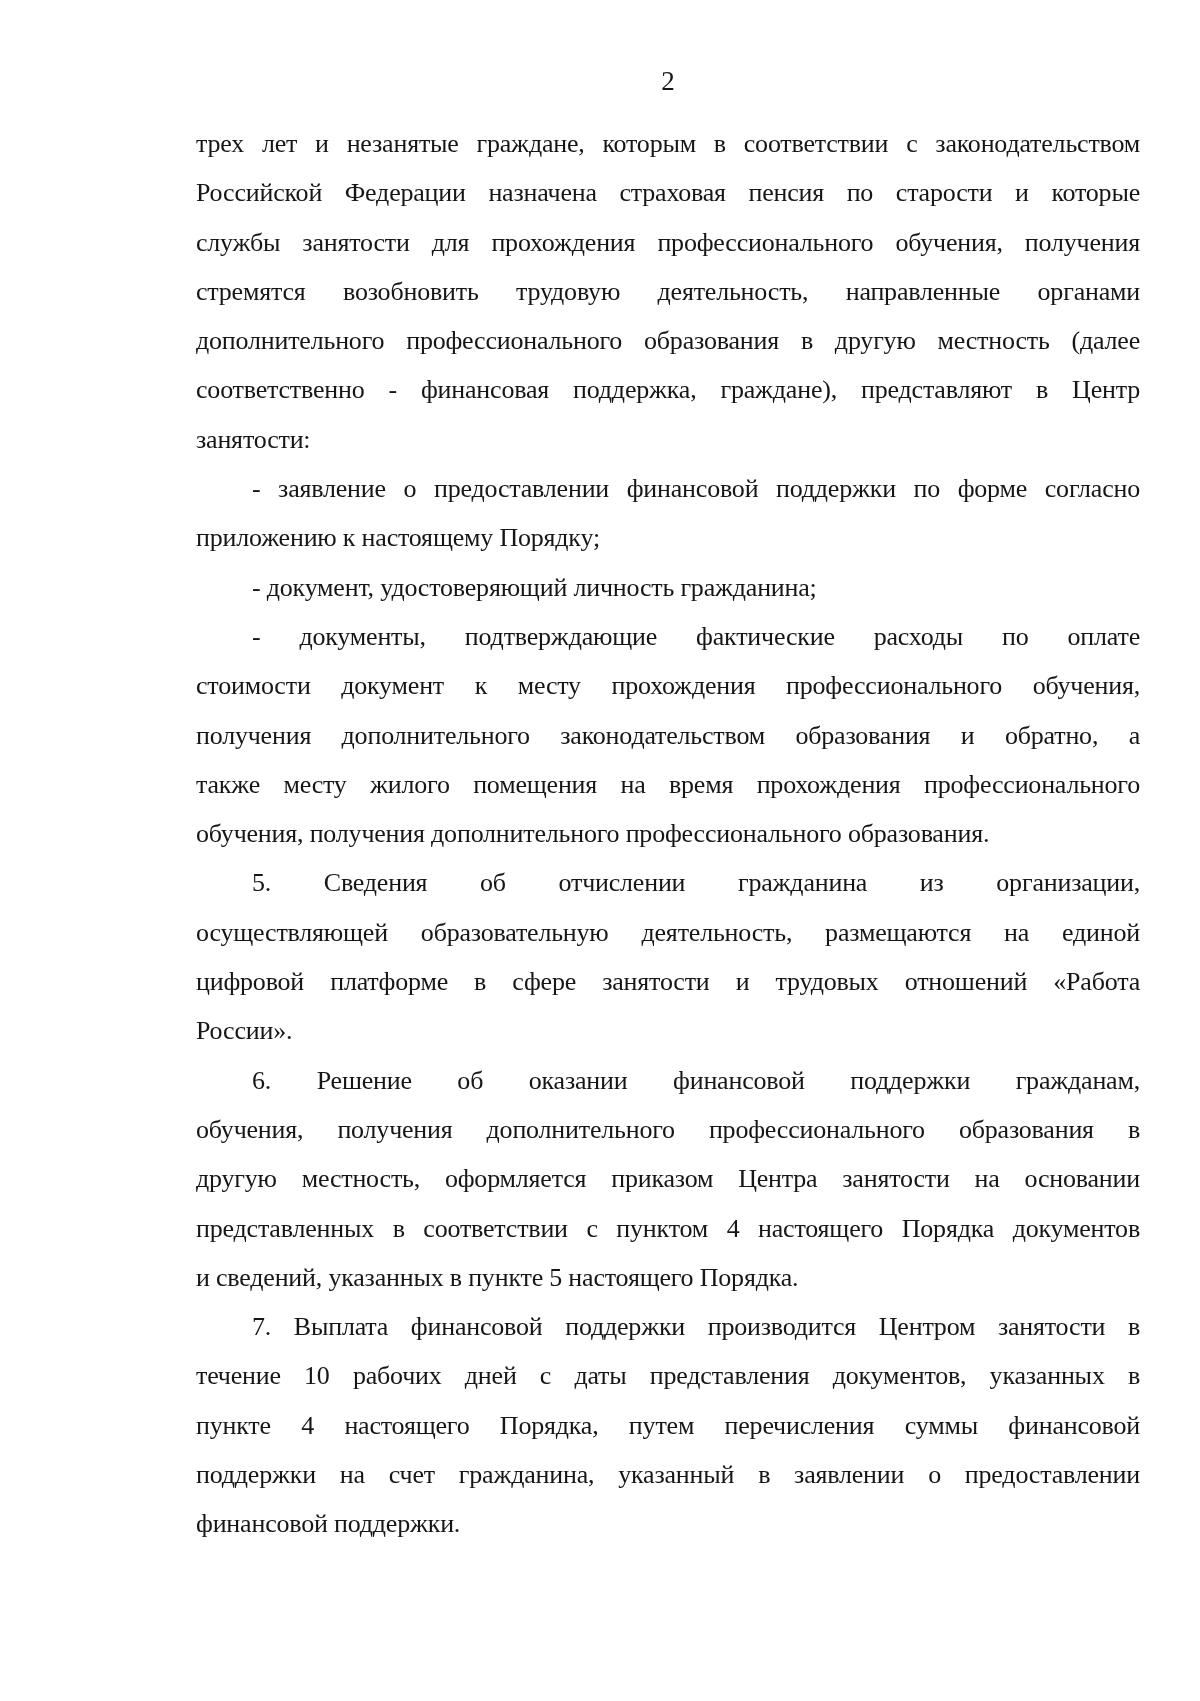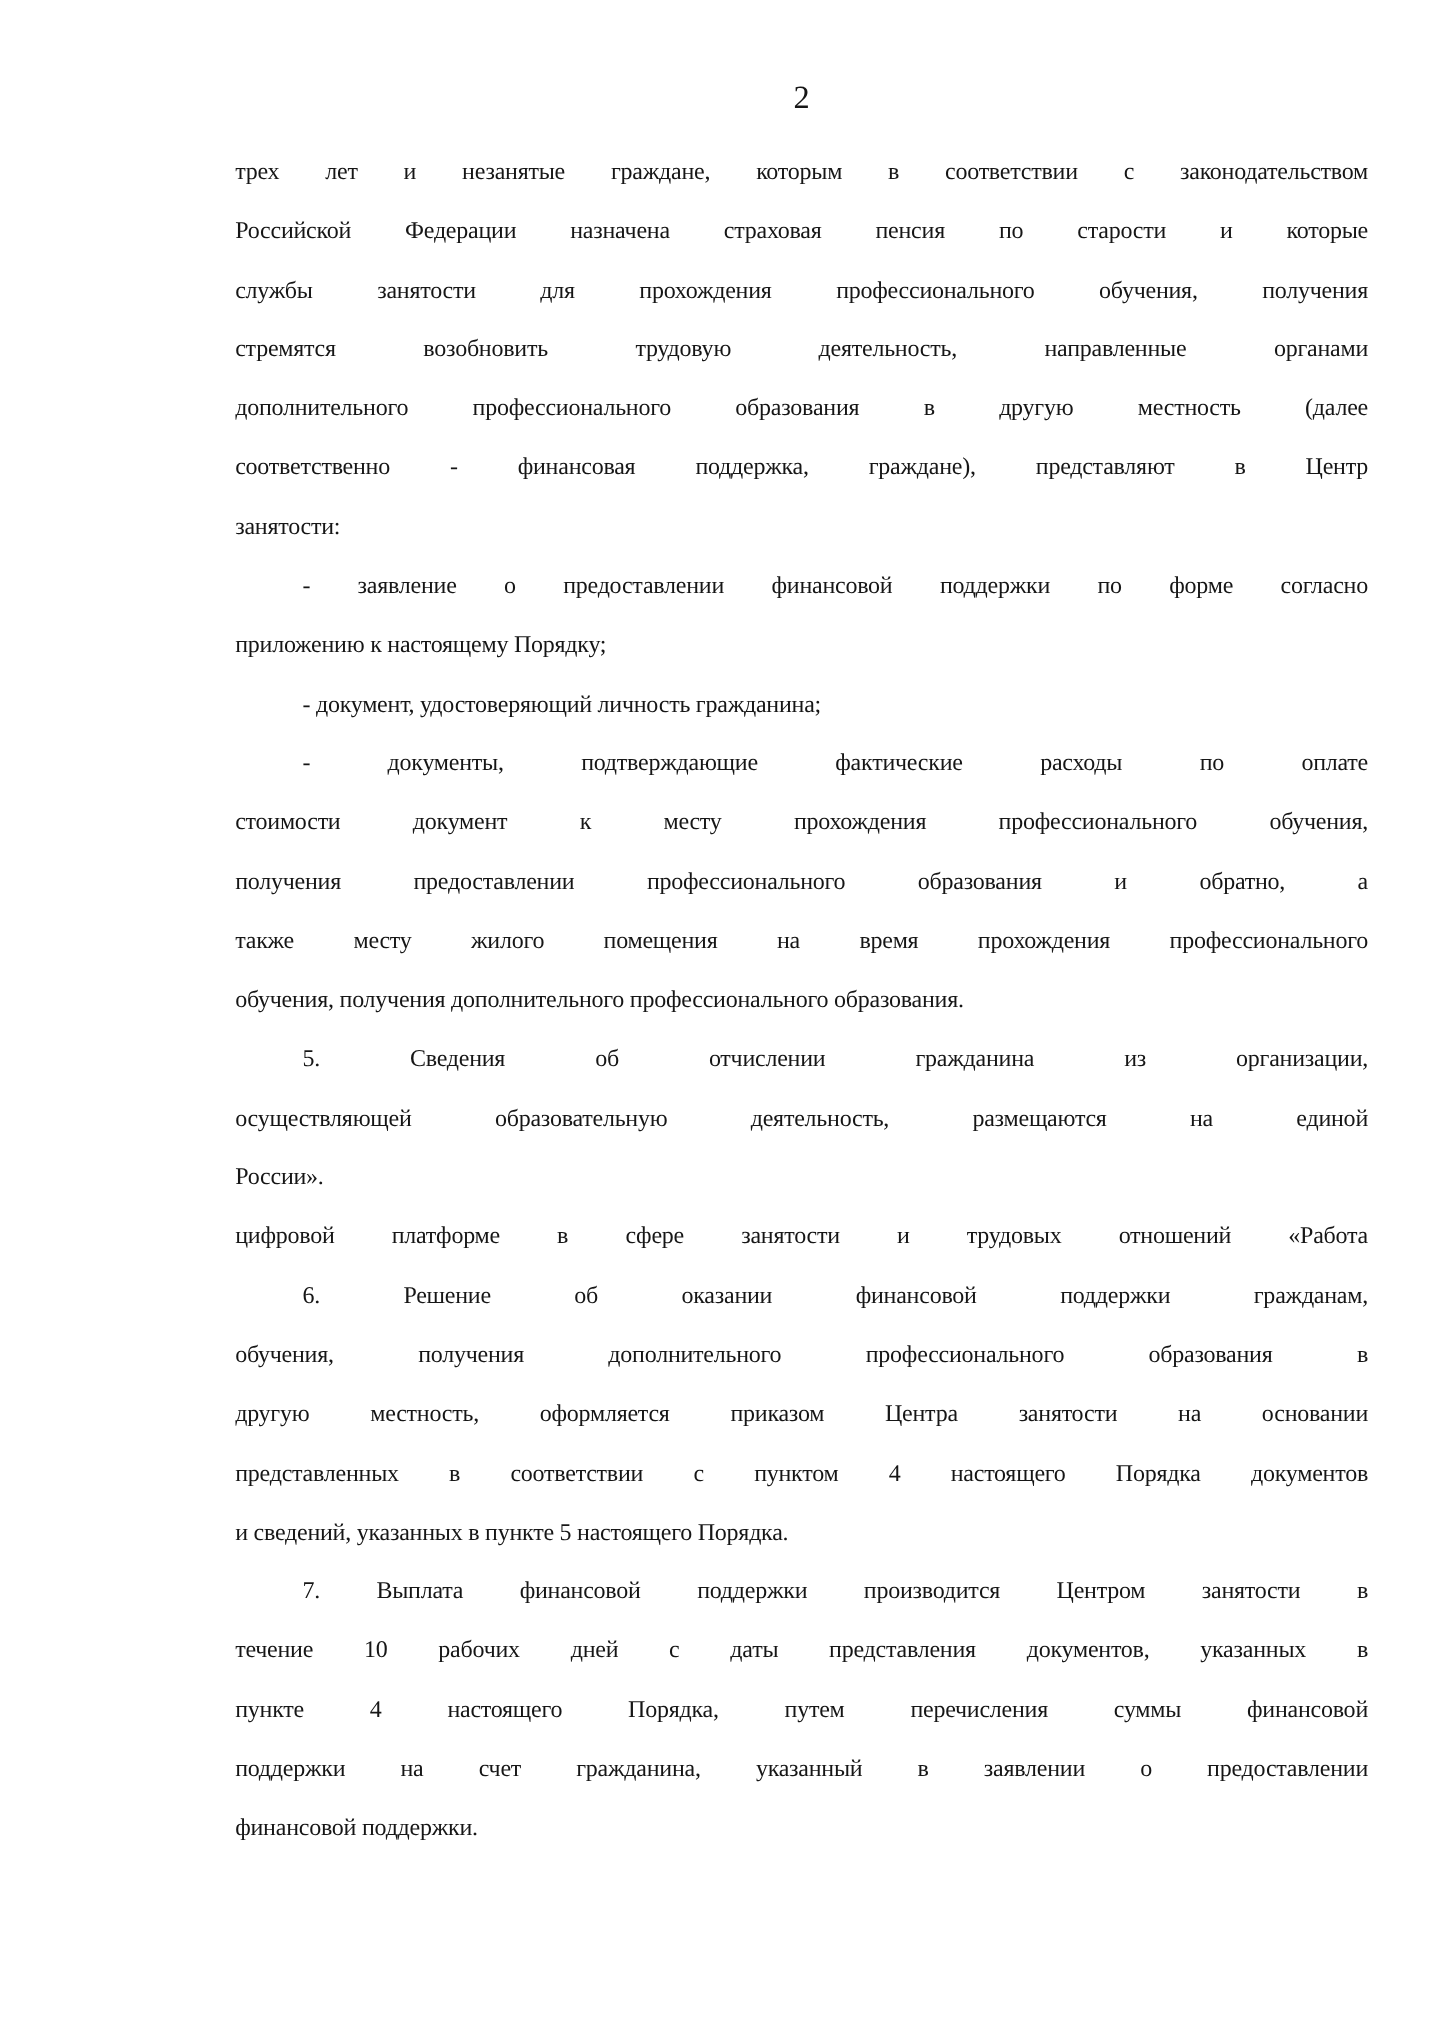--- a/index.html
+++ b/index.html
@@ -30,21 +30,21 @@
     font-size:27px;
     line-height:49px;
   }
   .content{
     position:absolute;
     top:119px;
     left:196px;
     width:944px;
   }
   .line{
-    font-size:20px;
+    font-size:26px;
     line-height:49.3px;
     height:49.3px;
     letter-spacing:-0.2px;
     text-align:justify;
     text-align-last:justify;
     overflow:hidden;
     white-space:nowrap;
   }
   .line.just{
     white-space:normal;
@@ -75,29 +75,29 @@
       <div>
         <div class="line just indent">- заявление о предоставлении финансовой поддержки по форме согласно</div>
         <div class="line last">приложению к настоящему Порядку;</div>
       </div>
       <div>
         <div class="line last indent">- документ, удостоверяющий личность гражданина;</div>
       </div>
       <div>
         <div class="line just indent">- документы, подтверждающие фактические расходы по оплате</div>
         <div class="line just">стоимости документ к месту прохождения профессионального обучения,</div>
-        <div class="line just">получения предоставлении профессионального образования и обратно, а</div>
+        <div class="line just">получения дополнительного законодательством образования и обратно, а</div>
         <div class="line just">также месту жилого помещения на время прохождения профессионального</div>
         <div class="line last">обучения, получения дополнительного профессионального образования.</div>
       </div>
       <div>
         <div class="line just indent">5. Сведения об отчислении гражданина из организации,</div>
         <div class="line just">осуществляющей образовательную деятельность, размещаются на единой</div>
+        <div class="line just">цифровой платформе в сфере занятости и трудовых отношений «Работа</div>
         <div class="line last">России».</div>
-        <div class="line just">цифровой платформе в сфере занятости и трудовых отношений «Работа</div>
       </div>
       <div>
         <div class="line just indent">6. Решение об оказании финансовой поддержки гражданам,</div>
         <div class="line just">обучения, получения дополнительного профессионального образования в</div>
         <div class="line just">другую местность, оформляется приказом Центра занятости на основании</div>
         <div class="line just">представленных в соответствии с пунктом 4 настоящего Порядка документов</div>
         <div class="line last">и сведений, указанных в пункте 5 настоящего Порядка.</div>
       </div>
       <div>
         <div class="line just indent">7. Выплата финансовой поддержки производится Центром занятости в</div>

